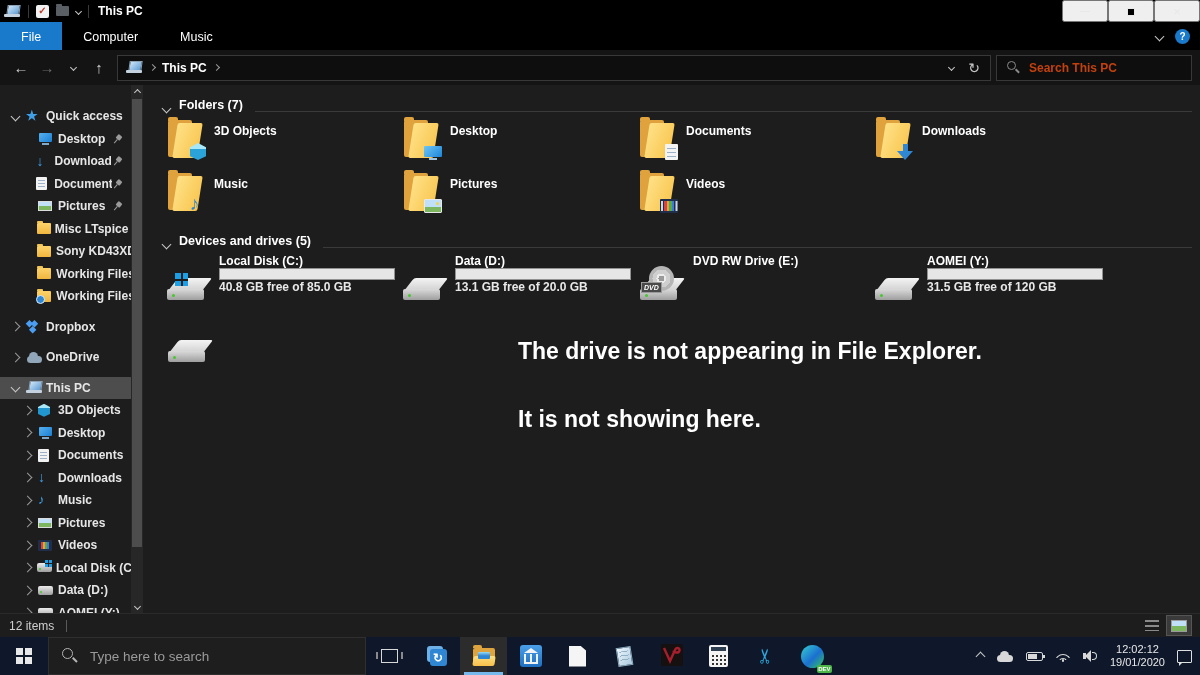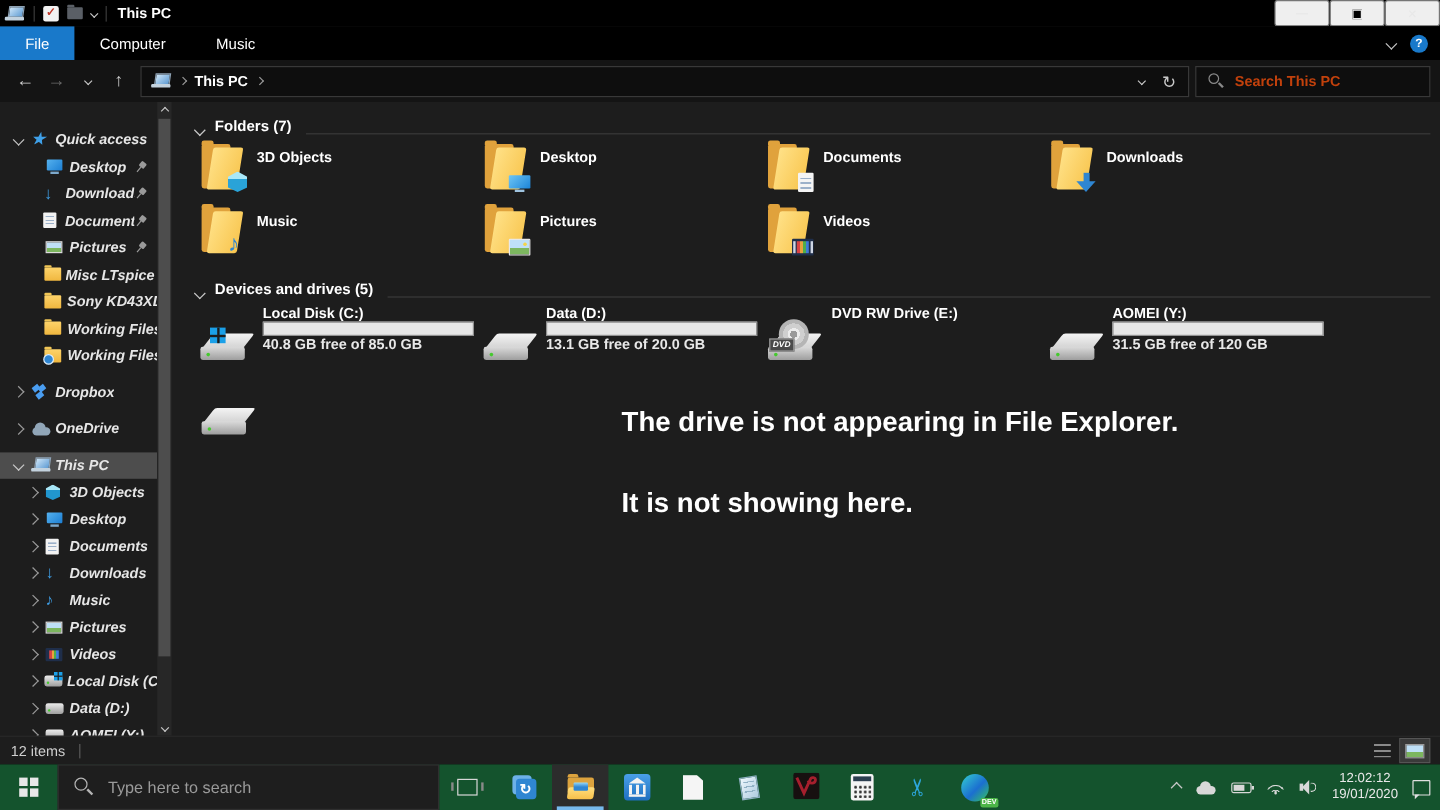--- a/index.html
+++ b/index.html
@@ -54,21 +54,21 @@
   .searchbox{width:196px;height:26px;background:#0e0e0e;border:1px solid #383838;display:flex;align-items:center;gap:9px;padding:0 10px;}
   .searchbox .ph{font-size:12px;color:#c2410c;font-weight:700;}
   .mag{width:13px;height:13px;}
   .mag::before{content:"";position:absolute;left:0;top:0;width:7px;height:7px;border:1.6px solid #8a8a8a;border-radius:50%;}
   .mag::after{content:"";position:absolute;left:8px;top:9px;width:5px;height:1.6px;background:#8a8a8a;transform:rotate(45deg);}
 
   
   .mainarea{display:flex;height:528px;background:#1d1d1d;}
 
   
-  .sidebar{width:148px;flex:none;position:relative;font-style:italic;}
+  .sidebar{width:148px;flex:none;position:relative;}
   .rows{width:131px;height:100%;padding-top:20px;overflow:hidden;}
   .srow{height:22.5px;display:flex;align-items:center;padding-left:12px;font-size:12px;font-weight:700;color:#e6e6e6;white-space:nowrap;}
   .srow.lvl-c{padding-left:24px;}
   .srow.gapped{margin-top:8px;}
   .srow.selected{background:#4d4d4d;}
   .sb-chev{width:14px;display:flex;align-items:center;}
   .sb-icon{width:20px;display:flex;align-items:center;}
   .sb-label{overflow:hidden;}
   .sb-pin{margin-left:auto;margin-right:9px;width:10px;height:10px;transform:rotate(40deg);}
   .sb-pin::before{content:"";position:absolute;left:2.5px;top:0;width:5px;height:5px;background:#9a9a9a;border-radius:1px;}
@@ -185,21 +185,21 @@
   
   .statusbar{height:24px;background:#1d1d1d;border-top:1px solid #2a2a2a;display:flex;align-items:center;padding:0 9px;color:#cfcfcf;font-size:12px;}
   .vdiv{width:1px;height:12px;background:#5a5a5a;margin-left:12px;}
   .views{margin-left:auto;display:flex;gap:3px;}
   .viewbtn{width:24px;height:19px;display:flex;align-items:center;justify-content:center;background:none;border:none;}
   .viewbtn.active{background:#3a3a3a;outline:1px solid #555;}
   .ico-listview{width:14px;height:11px;background:repeating-linear-gradient(#8a8a8a 0 2px,transparent 2px 5px);}
   .ico-thumbview{width:16px;height:12px;border:1px solid #9a9a9a;background:linear-gradient(180deg,#bfe0f7 0 55%,#7cb65f 55%);}
 
   
-  .taskbar{position:absolute;left:0;bottom:0;width:1200px;height:38px;background:#14532d;display:flex;align-items:stretch;}
+  .taskbar{position:absolute;left:0;bottom:0;width:1200px;height:38px;background:#0f172a;display:flex;align-items:stretch;}
   .startbtn{width:48px;display:flex;align-items:center;justify-content:center;background:none;border:none;}
   .winlogo{display:grid;grid-template-columns:7px 7px;grid-template-rows:7px 7px;gap:1.5px;}
   .winlogo i{background:#e8e8e8;}
   .tb-search{width:318px;background:#1e1e1e;border:1px solid #2f2f2f;display:flex;align-items:center;gap:12px;padding:0 13px;}
   .tb-search .ph{font-size:13.5px;color:#9a9a9a;}
   .mag.big{width:16px;height:16px;}
   .mag.big::before{width:9px;height:9px;border-color:#b5b5b5;}
   .mag.big::after{left:10px;top:11px;width:6px;background:#b5b5b5;}
   .tb-apps{display:flex;}
   .tbi{width:47px;display:flex;align-items:center;justify-content:center;position:relative;background:none;border:none;}

